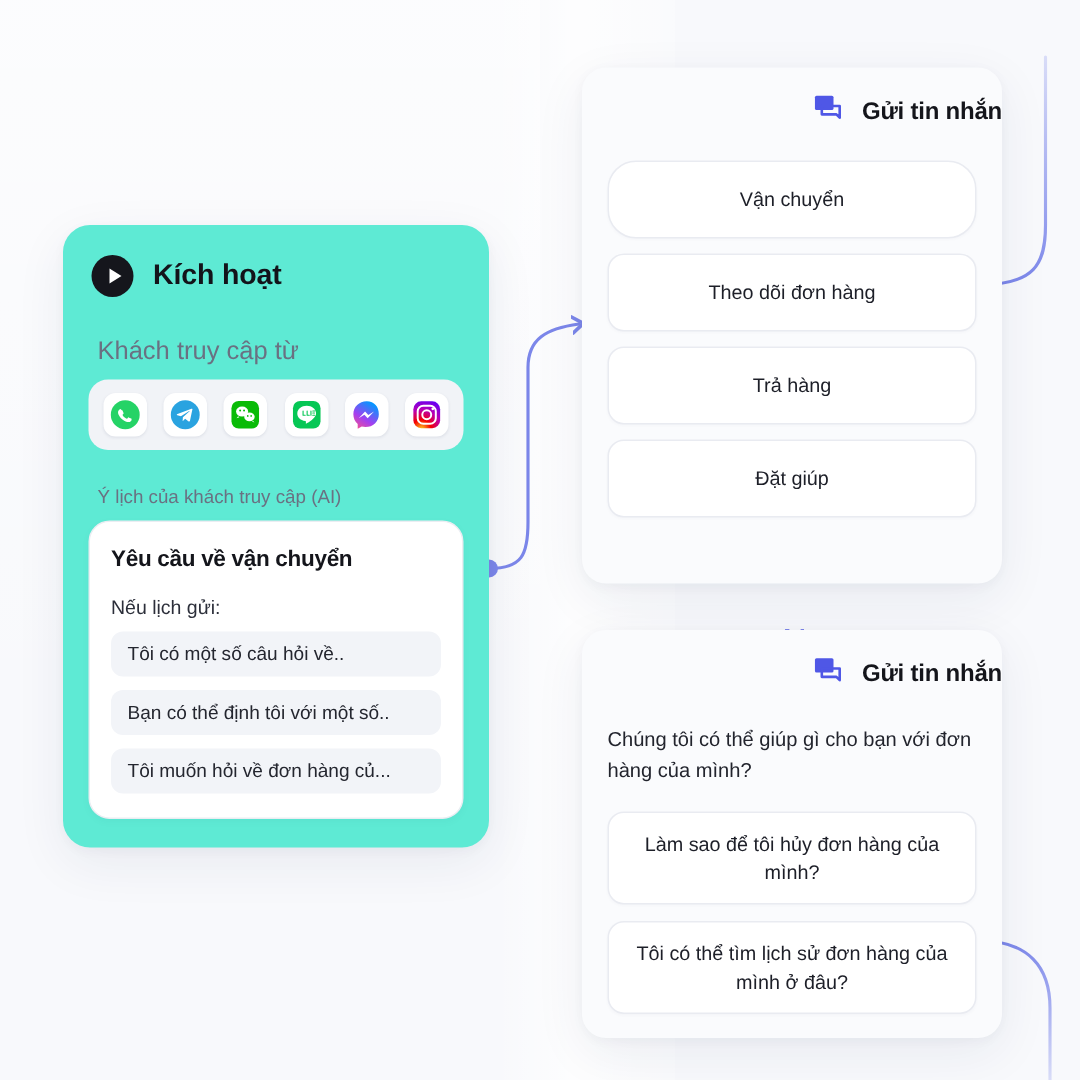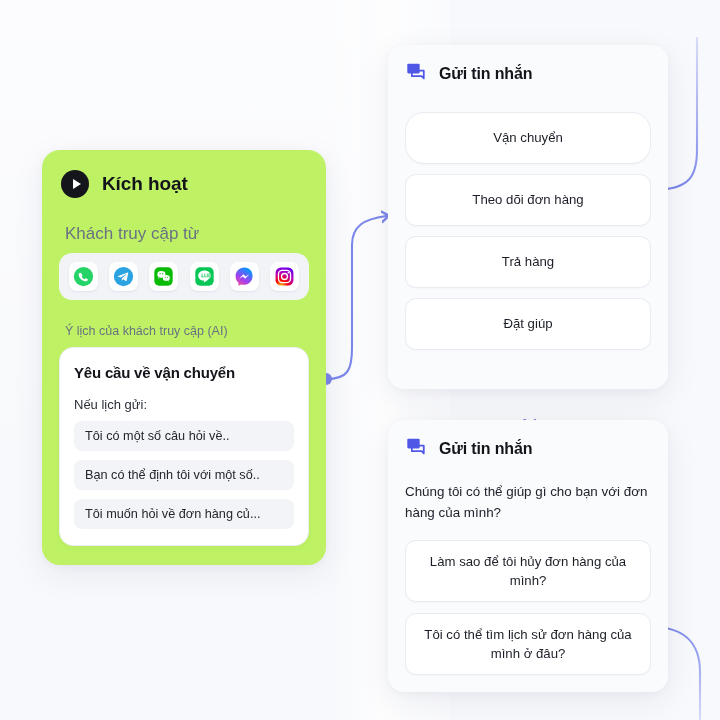--- a/index.html
+++ b/index.html
@@ -52,21 +52,21 @@
     pointer-events: none;
   }
 
   
   .activate-card {
     position: absolute;
     left: 42px;
     top: 150px;
     width: 284px;
     height: 415px;
-    background: #bef264;
+    background: #5eead4;
     border-radius: 18px;
     box-shadow: 0 10px 34px rgba(32, 42, 86, 0.07), 0 2px 8px rgba(32,42,86,0.04);
   }
   .activate-head {
     display: flex;
     align-items: center;
     gap: 13px;
     padding: 20px 0 0 19px;
   }
   .play-badge {
@@ -175,20 +175,21 @@
     left: 388px;
     top: 420px;
     width: 280px;
     height: 272px;
   }
   .msg-head {
     display: flex;
     align-items: center;
     gap: 12px;
     padding: 16px 0 0 17px;
+    justify-content: flex-end;
   }
   .msg-head-title {
     font-size: 16px;
     font-weight: bold;
     color: #14151b;
     letter-spacing: -0.15px;
   }
   .msg-body {
     font-size: 13.4px;
     line-height: 1.55;
@@ -205,21 +206,21 @@
     text-align: center;
     font-size: 13.2px;
     color: #1d1f28;
     line-height: 1.45;
     box-shadow: 0 1px 2px rgba(32,42,86,0.025);
     display: flex;
     align-items: center;
     justify-content: center;
   }
   #msg-card-1 .reply-btn { margin-top: 10px; }
-  #msg-card-1 .first-btn { margin-top: 25px; border-radius: 19px; }
+  #msg-card-1 .first-btn { margin-top: 19px; border-radius: 19px; }
   #msg-card-2 .first-btn { margin-top: 16px; }
 </style>
 </head>
 <body>
 
 <div id="stage">
 
   <div class="bg-band"></div>
   <div class="bg-band2"></div>
 

